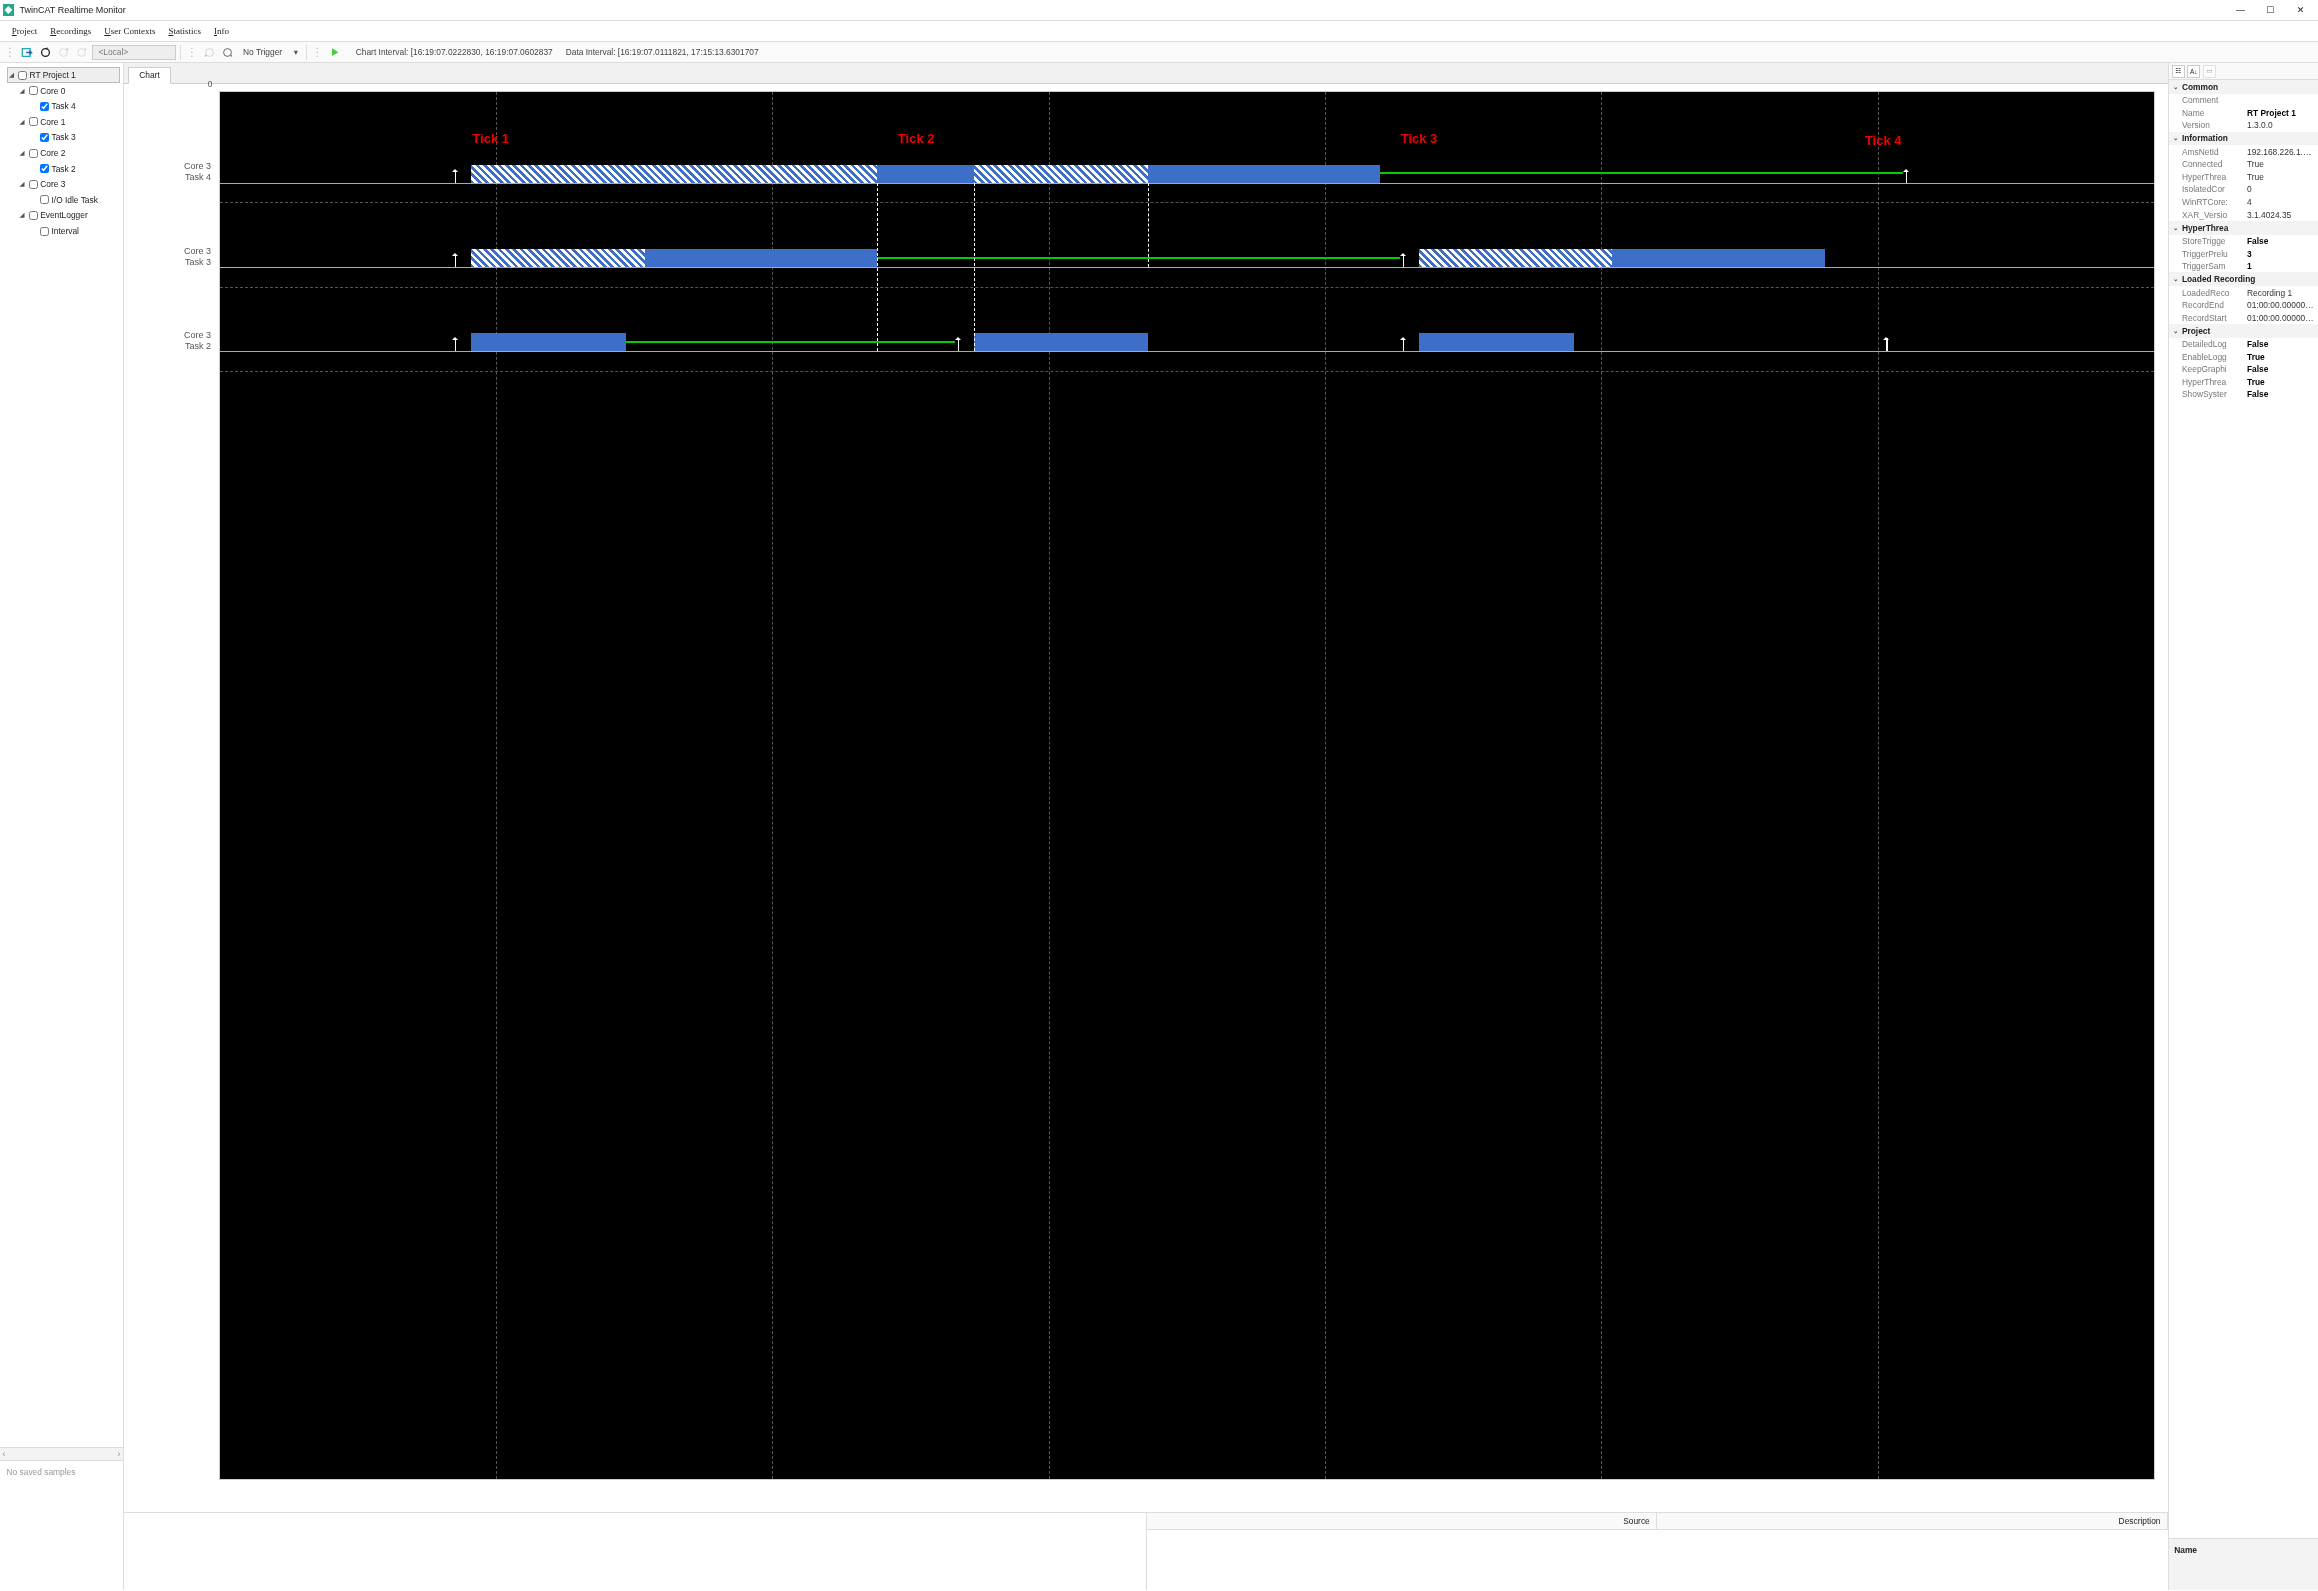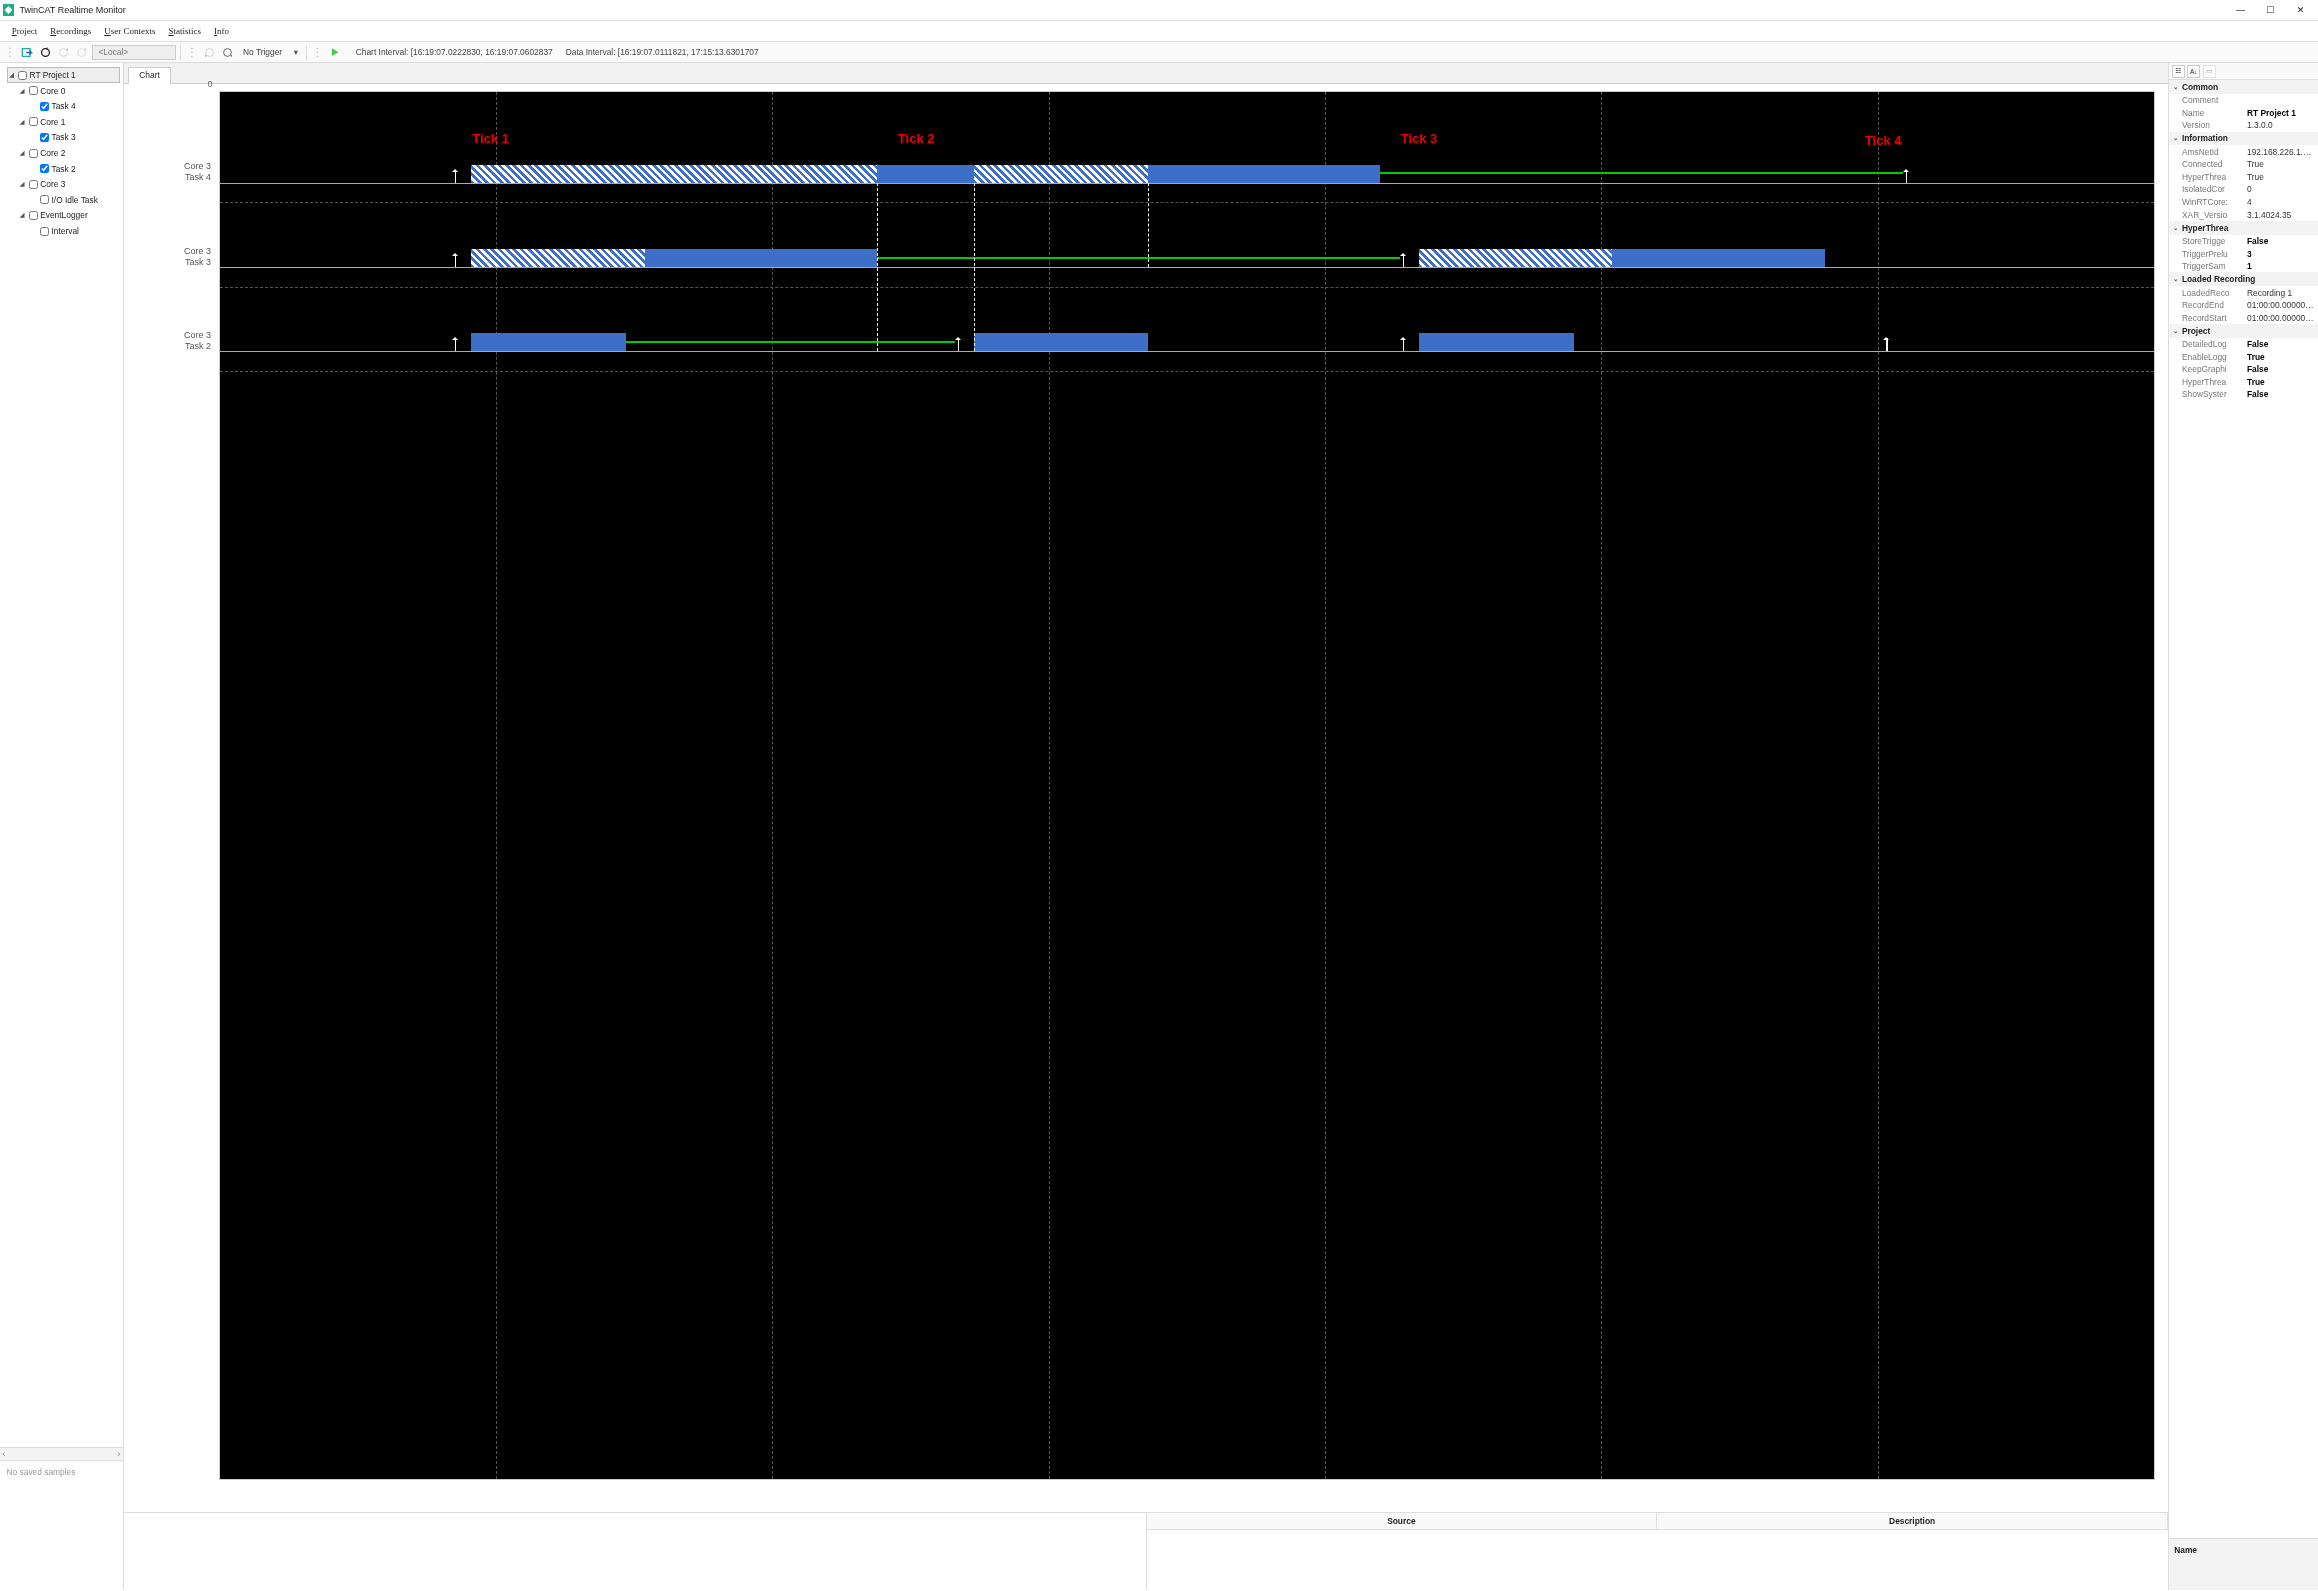--- a/index.html
+++ b/index.html
@@ -67,21 +67,21 @@
 .green-line { position: absolute; height: 2.6px; background: #0c0; }
 .dash-v { position: absolute; top: 0; bottom: 0; border-left: 1.3px dashed #fff; }
 .arrow-up { position: absolute; width: 7.8px; height: 18px; }
 .arrow-up::before { content: ""; position: absolute; left: 3.2px; top: 5.2px; bottom: 0; width: 1.3px; background: #fff; }
 .arrow-up::after { content: ""; position: absolute; left: 0; top: 1.3px; border: 3.9px solid transparent; border-bottom-color: #fff; }
 
 .bottom-split { display: flex; height: 78px; border-top: 0.6px solid #ddd; }
 .bottom-left { flex: 1; border-right: 0.6px solid #ddd; background: #fff; }
 .bottom-right { flex: 1; display: flex; flex-direction: column; }
 .log-header { display: flex; border-bottom: 0.6px solid #ddd; background: #f9f9f9; }
-.log-header .col { flex: 1; padding: 2.6px 6.5px; text-align: center; border-right: 0.6px solid #ddd; font-weight: bold; }
+.log-header .col { flex: 1; padding: 2.6px 6.5px; text-align: right; border-right: 0.6px solid #ddd; }
 
 
 .rightpanel { width: 149px; display: flex; flex-direction: column; }
 .prop-toolbar { display: flex; gap: 2.6px; padding: 1.3px 2.6px; border-bottom: 0.6px solid #ddd; background: #f9f9f9; }
 .prop-toolbar .pbtn { width: 13px; height: 13px; border: 0.6px solid #ccc; background: #fff; font-size: 6.5px; display: flex; align-items: center; justify-content: center; }
 .props { flex: 1; overflow: auto; font-size: 8.4px; }
 .pgroup-hdr { display: flex; align-items: center; padding: 1.9px 3.9px; font-weight: 600; background: #f3f3f3; }
 .pgroup-hdr .exp { width: 9px; font-size: 6.5px; color: #555; }
 .prow { display: flex; padding: 1.3px 3.9px 1.3px 13px; }
 .prow .pk { flex: 0 0 65px; color: #777; white-space: nowrap; overflow: hidden; text-overflow: ellipsis; }

